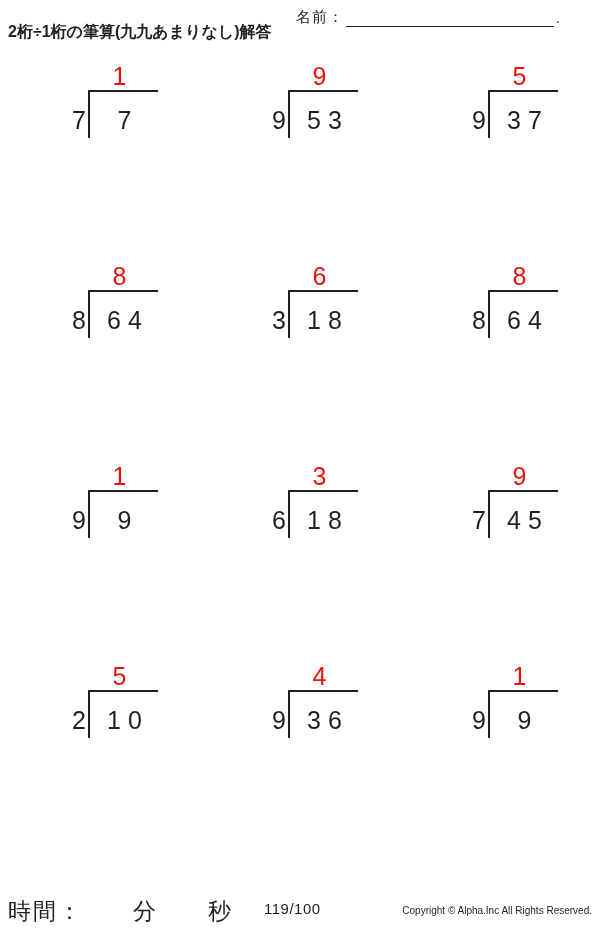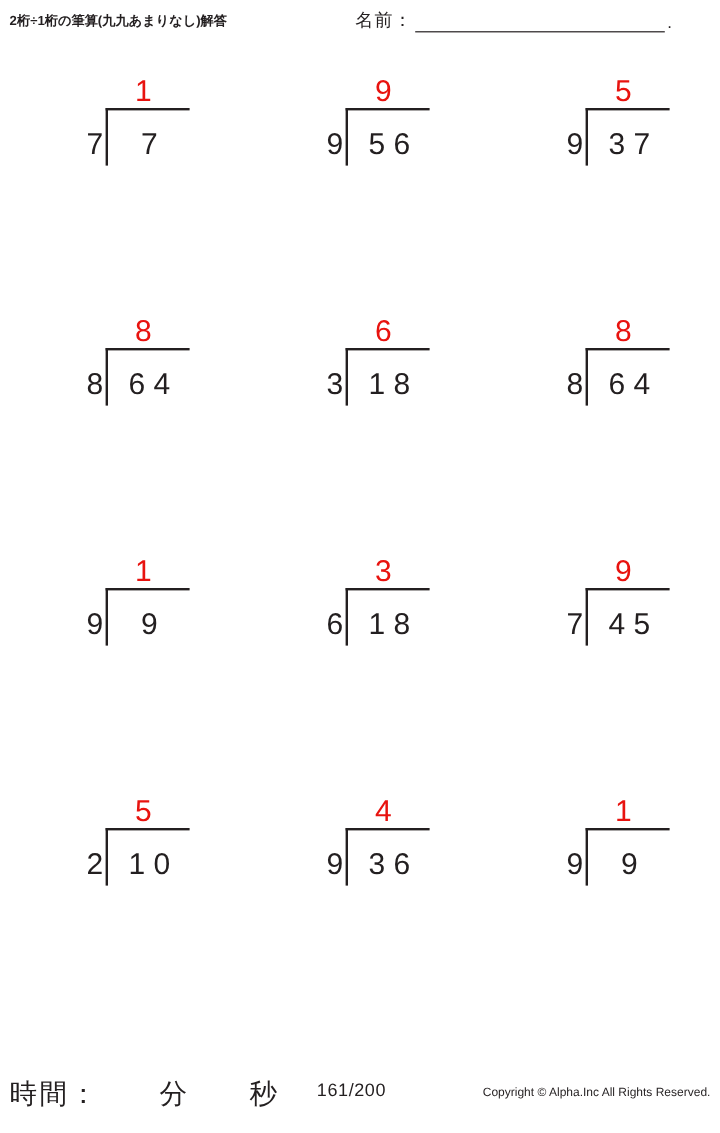--- a/index.html
+++ b/index.html
@@ -17,22 +17,22 @@
   }
   .sheet {
     position: relative;
     width: 600px;
     height: 944px;
   }
   
   .header-title {
     position: absolute;
     left: 8px;
-    top: 10px;
-    font-size: 11px;
+    top: 22px;
+    font-size: 16px;
     font-weight: bold;
     letter-spacing: 0px;
     white-space: nowrap;
     color: #231f20;
   }
   .name-block {
     position: absolute;
     left: 296px;
     top: 8px;
     display: flex;
@@ -198,21 +198,21 @@
           <span class="quotient">1</span>
         </div>
       </div>
       <div class="cell">
         <div class="prob">
           <span class="divisor">9</span>
           <span class="bracket">
               <span class="vert"></span>
               <span class="horiz"></span>
             </span>
-          <span class="dividend">56</span>
+          <span class="dividend">53</span>
           <span class="quotient">9</span>
         </div>
       </div>
       <div class="cell">
         <div class="prob">
           <span class="divisor">9</span>
           <span class="bracket">
               <span class="vert"></span>
               <span class="horiz"></span>
             </span>
@@ -327,17 +327,17 @@
           <span class="dividend">9</span>
           <span class="quotient">1</span>
         </div>
       </div>
     </div>
 
   </div>
 
   <div class="footer">
     <span class="time-label">時間：　　分　　秒</span>
-    <span class="page-num">161/200</span>
+    <span class="page-num">119/100</span>
     <span class="copyright">Copyright © Alpha.Inc All Rights Reserved.</span>
   </div>
 
 </div>
 
 </body></html>

